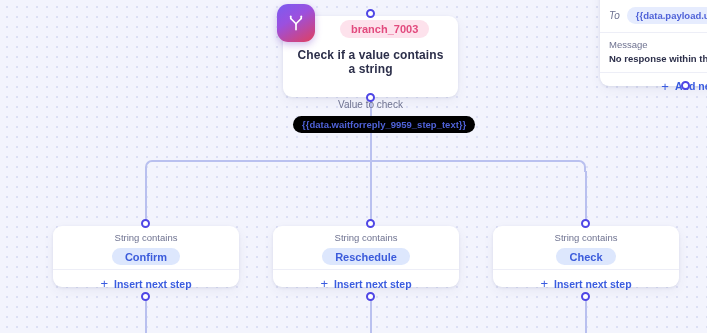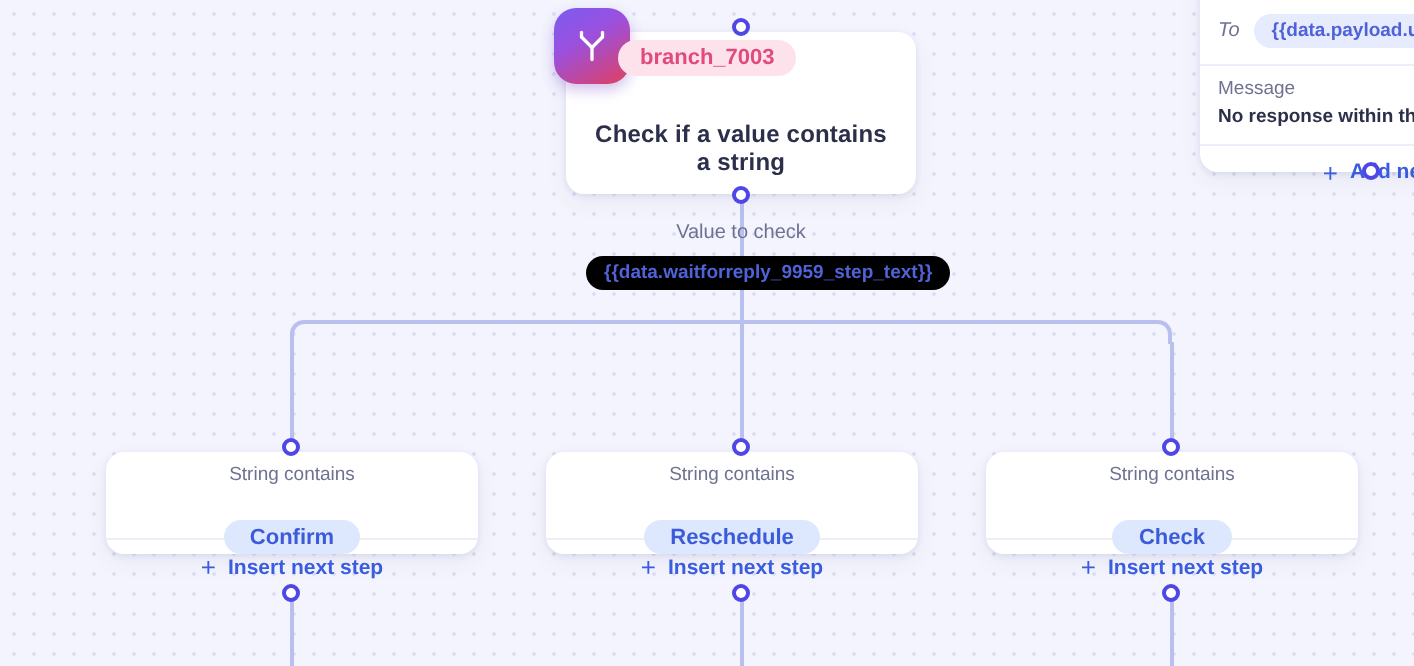--- a/index.html
+++ b/index.html
@@ -57,58 +57,58 @@
     border-radius: 11px;
     background: linear-gradient(150deg, #7b5cf0 0%, #9b50df 40%, #e0405e 100%);
     display: flex; align-items: center; justify-content: center;
     box-shadow: 0 3px 7px rgba(120,70,200,0.33);
     z-index: 7;
   }
   .branch-icon svg { display: block; }
 
   .branch-tag {
     position: absolute;
-    left: 26px; top: 4px;
+    left: 57px; top: 4px;
     background: #fde2ec;
     color: #e24a7e;
     border-radius: 11px;
     padding: 3px 11px;
     font-size: 11px;
     font-weight: bold;
     white-space: nowrap;
     z-index: 7;
   }
 
-  .branch-body { padding: 44px 10px 0; text-align: center; }
+  .branch-body { padding: 32px 10px 0; text-align: center; }
   .branch-title { font-size: 12px; color: #2c2f4a; font-weight: bold; letter-spacing: .1px; }
   .branch-sub { font-size: 10px; color: #6e7290; margin-top: 23px; }
 
   .value-pill {
     display: inline-block;
     margin-top: 6px;
     background: #000000;
     color: #4f62d8;
     border-radius: 10px;
     padding: 3px 9px;
     font-size: 9.5px;
     font-weight: bold;
     white-space: nowrap;
   }
 
   
-  .branch-card { width: 186px; height: 51px; top: 226px; }
+  .branch-card { width: 186px; height: 61px; top: 226px; }
   #branch-card-0 { left: 53px; }
   #branch-card-1 { left: 273px; }
   #branch-card-2 { left: 493px; }
 
   .bc-top { height: 43px; text-align: center; padding-top: 6px; }
   .bc-cond { font-size: 9.5px; color: #6e7290; }
   .bc-value-pill {
     display: inline-block;
-    margin-top: 17px;
+    margin-top: 5px;
     background: #dde7fd;
     color: #3b5bdb;
     border-radius: 10px;
     padding: 2.5px 13px;
     font-size: 11px;
     font-weight: bold;
   }
   .bc-divider { height: 1px; background: #edeef7; }
   .bc-insert {
     height: 27px;

